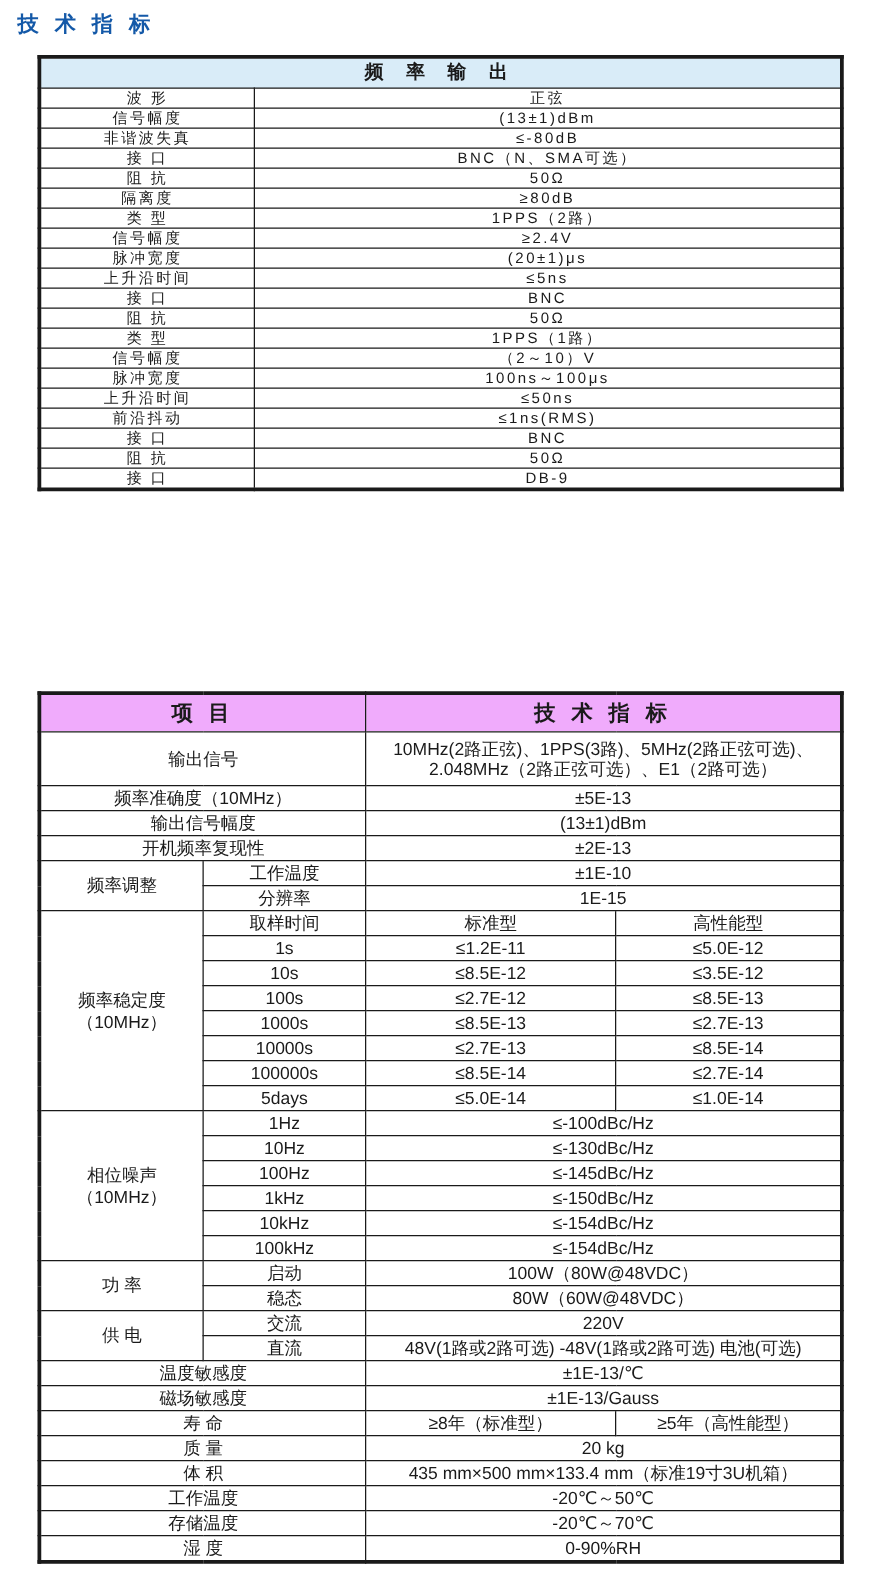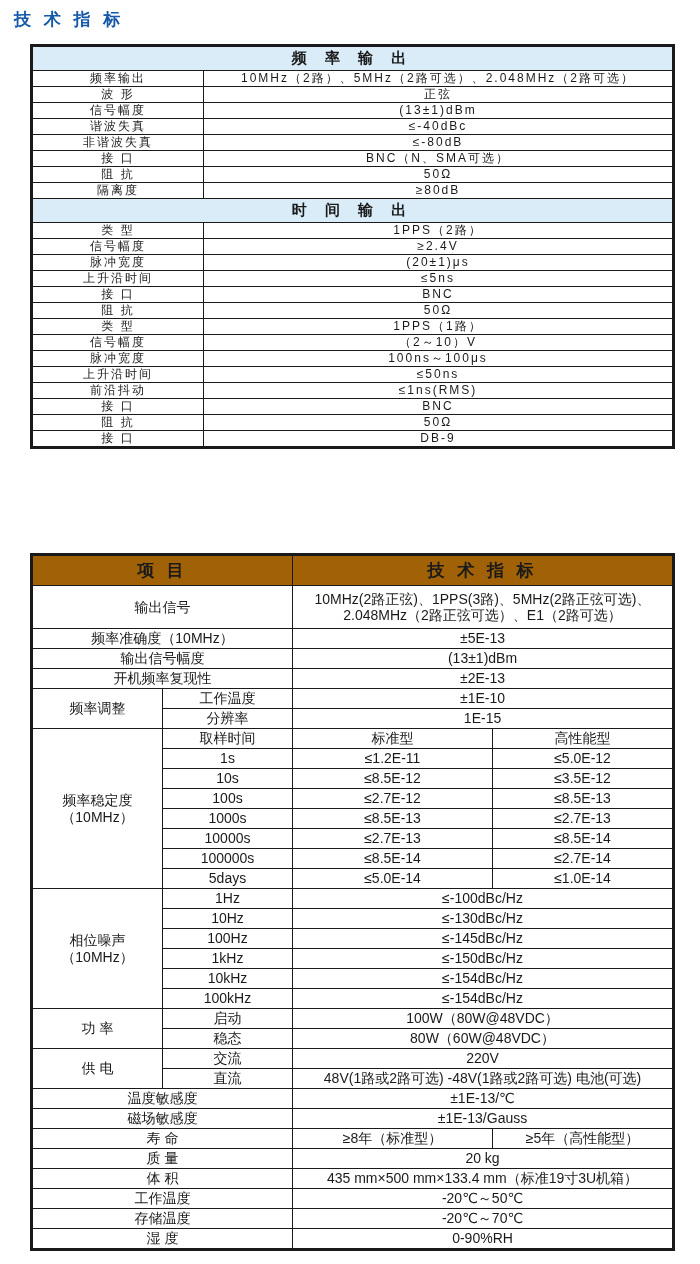--- a/index.html
+++ b/index.html
@@ -18,72 +18,61 @@
   .t1{position:absolute;left:30px;top:44px;width:642px;border:3px solid #1a1a1a;}
   .t1 td{font-size:12px;letter-spacing:2px;height:15px;line-height:1.1;padding:0 2px;margin-top:39px;}
   .t1 td.sec{
     background:#d9ecf8;font-size:15px;font-weight:bold;letter-spacing:7px;
     height:23px;
   }
   
   .t2{position:absolute;left:30px;top:553px;width:642px;border:3px solid #1a1a1a;}
   .t2 td{font-size:14px;height:19px;line-height:1.15;padding:0 2px;white-space:pre-line;}
   .t2 td.head{
-    background:#a16207;font-size:17px;font-weight:bold;letter-spacing:4px;height:29px;
+    background:#f0abfc;font-size:17px;font-weight:bold;letter-spacing:4px;height:29px;
   }
   .t2 tr.tall td{height:42px;}
 </style>
 </head>
 <body>
 
 <div class="page-title">技 术 指 标</div>
 
 <table class="t1">
   <colgroup>
       <col style="width:172px">
       <col style="width:470px">
     </colgroup>
   <tbody>
       <tr>
         <td colspan="2" class="sec">频 率 输 出</td>
       </tr>
       <tr>
-        <td>频率输出</td>
-        <td>10MHz（2路）、5MHz（2路可选）、2.048MHz（2路可选）</td>
-      </tr>
-      <tr>
         <td>波  形</td>
         <td>正弦</td>
       </tr>
       <tr>
         <td>信号幅度</td>
         <td>(13±1)dBm</td>
       </tr>
       <tr>
-        <td>谐波失真</td>
-        <td>≤-40dBc</td>
-      </tr>
-      <tr>
         <td>非谐波失真</td>
         <td>≤-80dB</td>
       </tr>
       <tr>
         <td>接  口</td>
         <td>BNC（N、SMA可选）</td>
       </tr>
       <tr>
         <td>阻  抗</td>
         <td>50Ω</td>
       </tr>
       <tr>
         <td>隔离度</td>
         <td>≥80dB</td>
-      </tr>
-      <tr>
-        <td colspan="2" class="sec">时 间 输 出</td>
       </tr>
       <tr>
         <td>类  型</td>
         <td>1PPS（2路）</td>
       </tr>
       <tr>
         <td>信号幅度</td>
         <td>≥2.4V</td>
       </tr>
       <tr>

